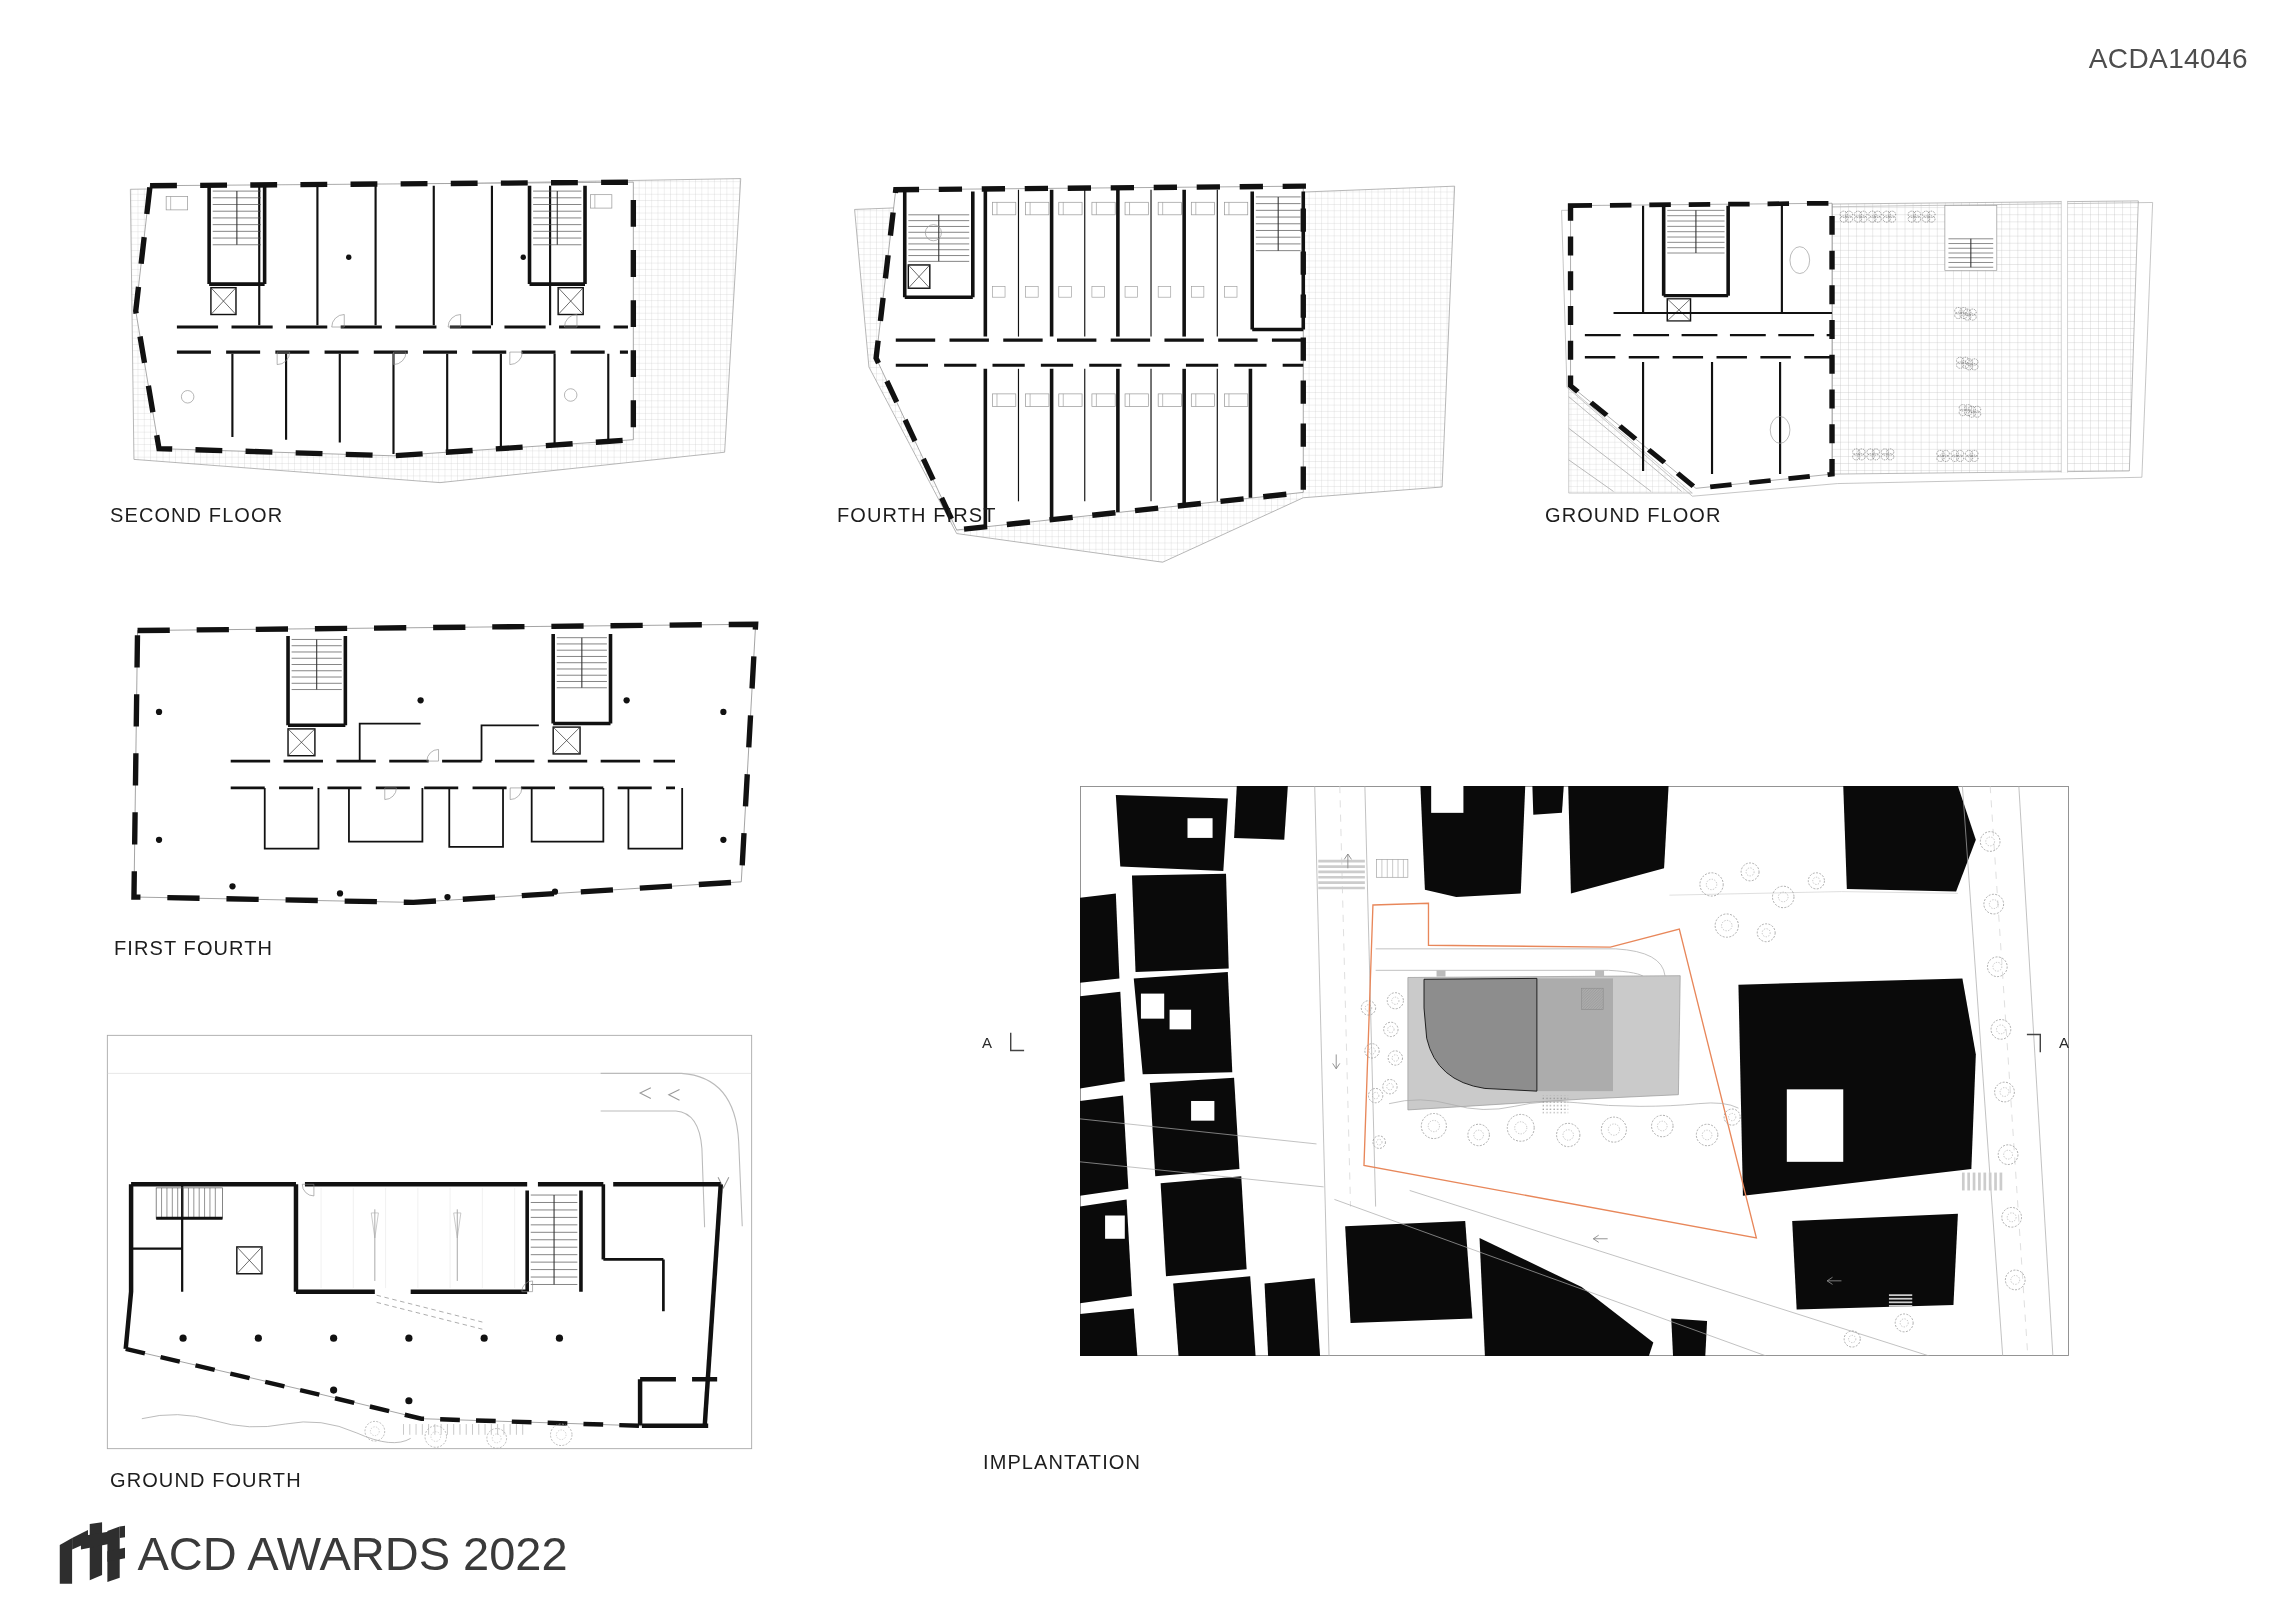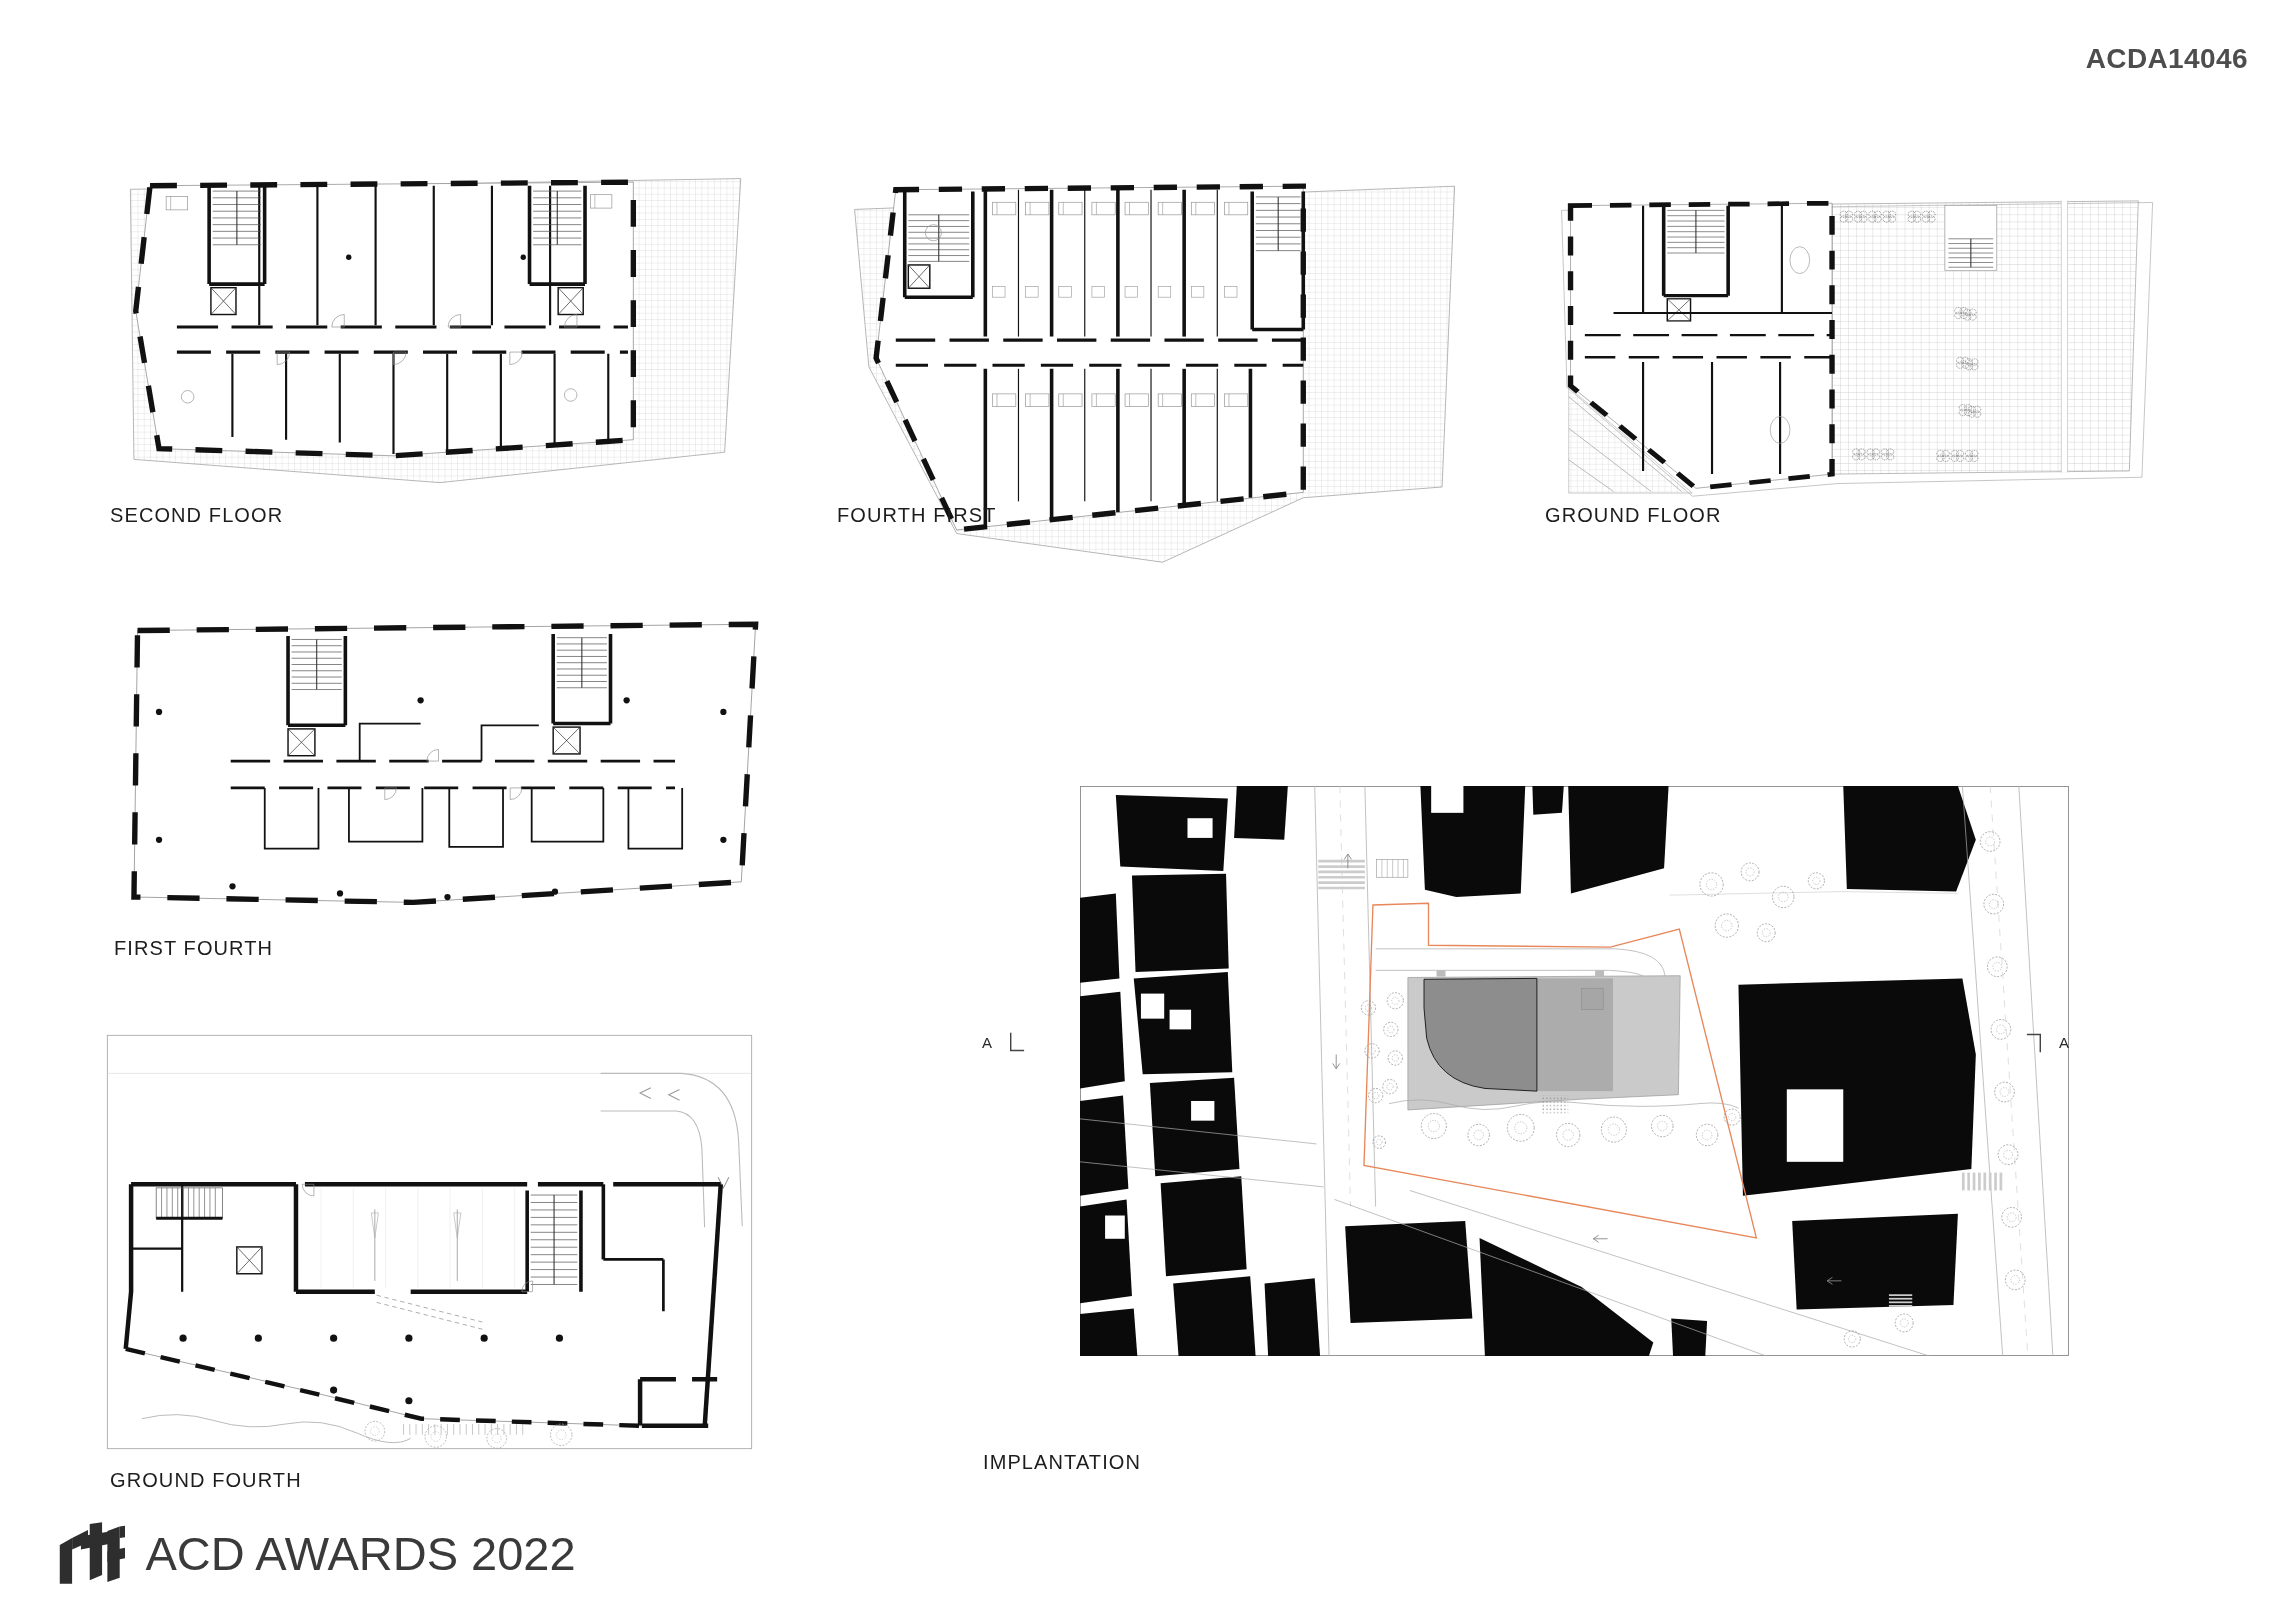--- a/index.html
+++ b/index.html
@@ -1,26 +1,26 @@
 <!DOCTYPE html>
 <html style="font-size:14.3px"><head>
 <meta charset="utf-8">
 <style>
   html,body{margin:0;padding:0;background:#ffffff;}
   .board{position:relative;width:2293px;height:1621px;background:#fff;overflow:hidden;
          font-family:"Liberation Sans", sans-serif;}
-  .code{position:absolute;top:43px;right:45px;font-size:28px;font-weight:bold;
+  .code{position:absolute;top:43px;right:45px;font-size:28px;font-weight:normal;
         color:#4d4d4d;letter-spacing:0.4px;}
   .plan{position:absolute;}
   .plan svg{display:block;width:100%;height:100%;}
   .plan-label{position:absolute;font-size:20px;letter-spacing:1.1px;color:#1d1d1d;}
   .sec{position:absolute;display:flex;align-items:center;gap:8px;color:#2a2a2a;}
   .sec .ltr{font-size:15px;}
   .logo{position:absolute;left:58px;top:1521px;display:flex;align-items:center;gap:12.5px;}
-  .logo-text{font-size:47px;font-weight:400;color:#3a3a3a;letter-spacing:0px;line-height:1;margin-left:8px;}
+  .logo-text{font-size:47px;font-weight:400;color:#3a3a3a;letter-spacing:0px;line-height:1;}
   .defs{position:absolute;width:0;height:0;}
 </style>
 </head>
 <body>
 
 <div class="board">
 
   <svg class="defs">
     <defs>
       <pattern id="gridS" width="7" height="7" patternUnits="userSpaceOnUse">

